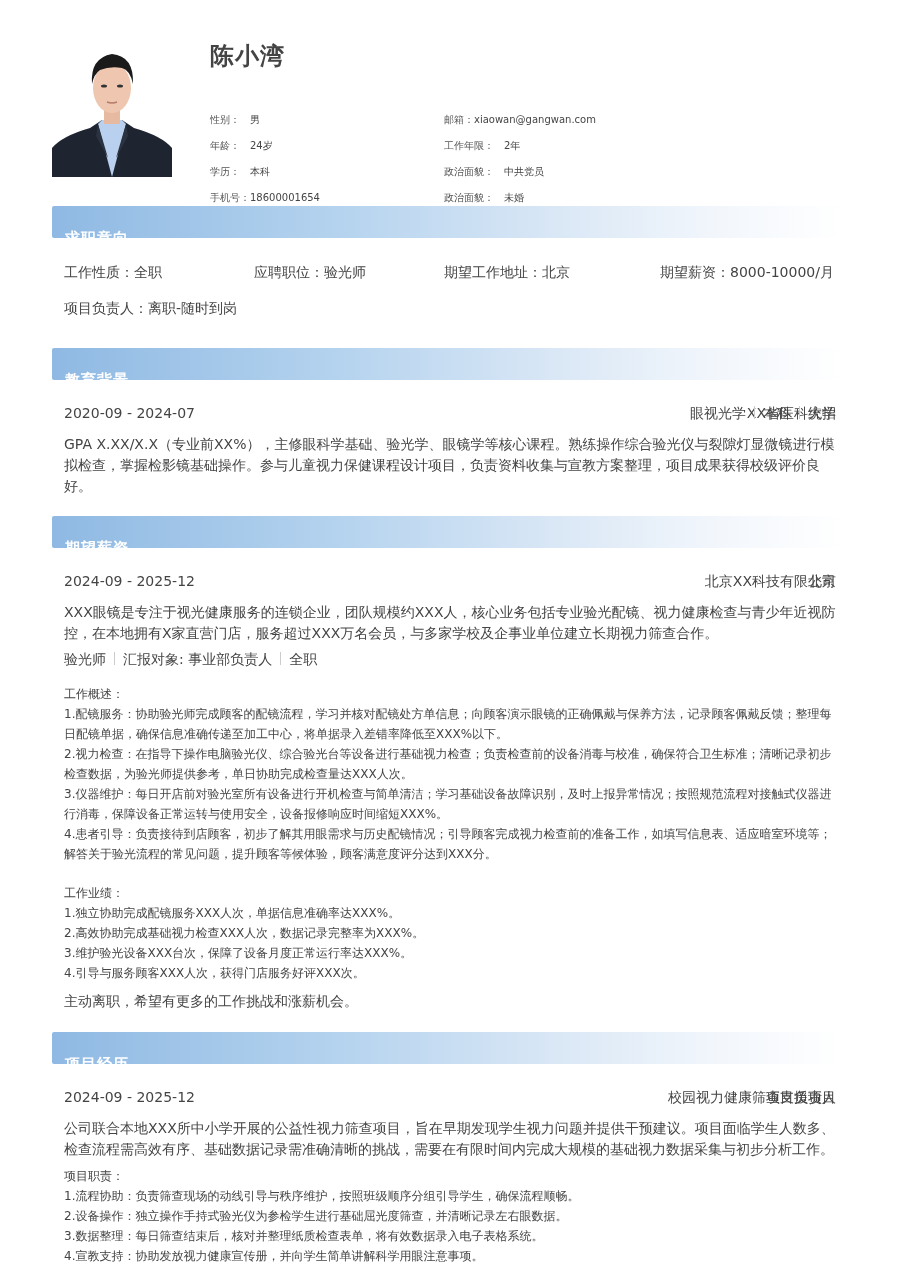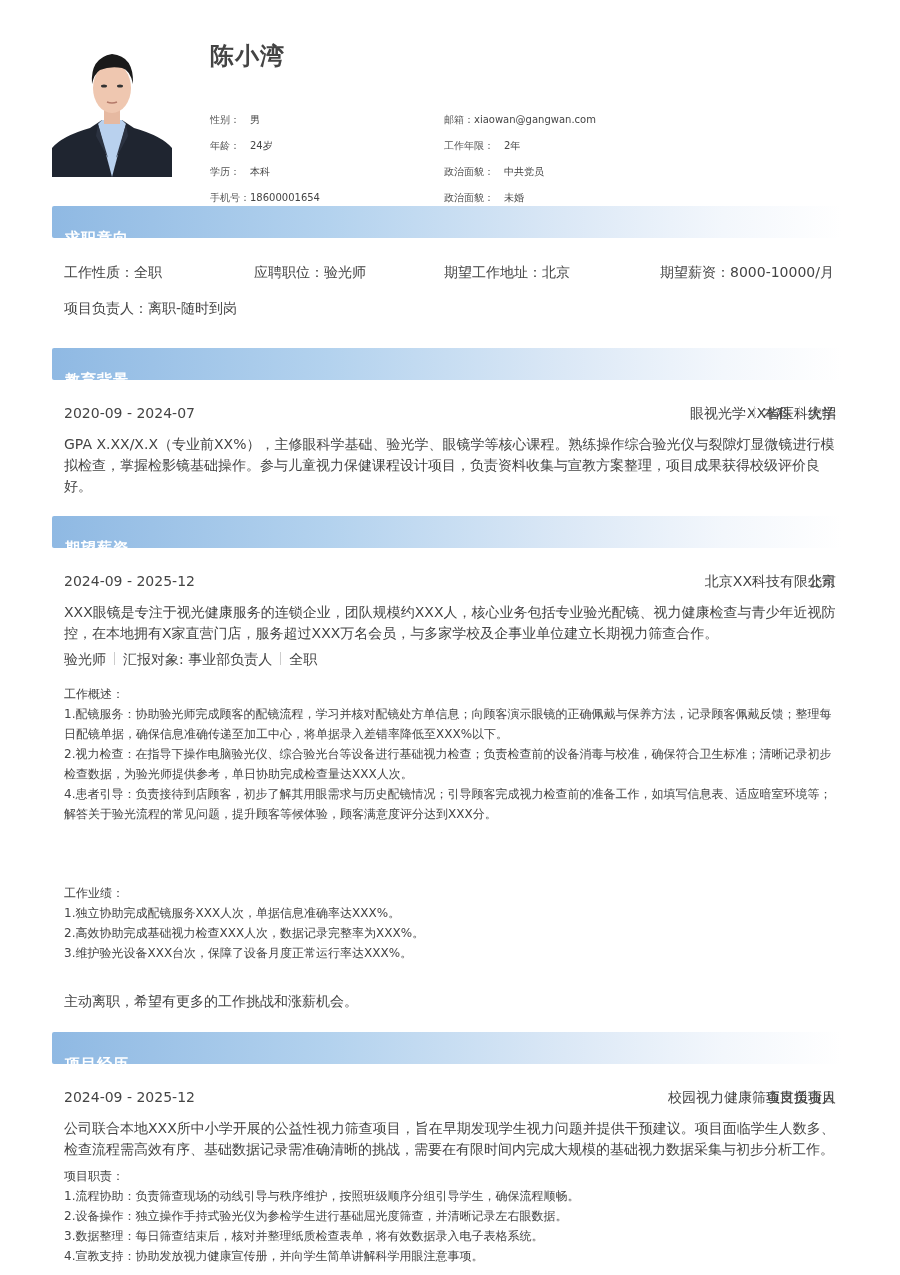--- a/index.html
+++ b/index.html
@@ -114,27 +114,29 @@
   <span class="r">北京</span>
 </div>
 <div class="para" style="top:602px;">XXX眼镜是专注于视光健康服务的连锁企业，团队规模约XXX人，核心业务包括专业验光配镜、视力健康检查与青少年近视防控，在本地拥有X家直营门店，服务超过XXX万名会员，与多家学校及企事业单位建立长期视力筛查合作。</div>
 <div class="tags" style="top:649px;">
   <span>验光师</span><span class="sep"></span><span>汇报对象: 事业部负责人</span><span class="sep"></span><span>全职</span>
 </div>
 <div class="lines" style="top:684px;">
   <div>工作概述：</div>
   <div>1.配镜服务：协助验光师完成顾客的配镜流程，学习并核对配镜处方单信息；向顾客演示眼镜的正确佩戴与保养方法，记录顾客佩戴反馈；整理每日配镜单据，确保信息准确传递至加工中心，将单据录入差错率降低至XXX%以下。</div>
   <div>2.视力检查：在指导下操作电脑验光仪、综合验光台等设备进行基础视力检查；负责检查前的设备消毒与校准，确保符合卫生标准；清晰记录初步检查数据，为验光师提供参考，单日协助完成检查量达XXX人次。</div>
+  <div>3.仪器维护：每日开店前对验光室所有设备进行开机检查与简单清洁；学习基础设备故障识别，及时上报异常情况；按照规范流程对接触式仪器进行消毒，保障设备正常运转与使用安全，设备报修响应时间缩短XXX%。</div>
   <div>4.患者引导：负责接待到店顾客，初步了解其用眼需求与历史配镜情况；引导顾客完成视力检查前的准备工作，如填写信息表、适应暗室环境等；解答关于验光流程的常见问题，提升顾客等候体验，顾客满意度评分达到XXX分。</div>
 </div>
 <div class="lines" style="top:883px;">
   <div>工作业绩：</div>
   <div>1.独立协助完成配镜服务XXX人次，单据信息准确率达XXX%。</div>
   <div>2.高效协助完成基础视力检查XXX人次，数据记录完整率为XXX%。</div>
   <div>3.维护验光设备XXX台次，保障了设备月度正常运行率达XXX%。</div>
+  <div>4.引导与服务顾客XXX人次，获得门店服务好评XXX次。</div>
 </div>
 <div class="abs" style="left:64px; top:991px;">主动离职，希望有更多的工作挑战和涨薪机会。</div>
 
 <div class="section-head" style="top:1032px;">
   <span>项目经历</span>
 </div>
 <div class="row3" style="top:1087px;">
   <span class="l">2024-09 - 2025-12</span>
   <span class="c">校园视力健康筛查支援项目</span>
   <span class="r">项目负责人</span>

